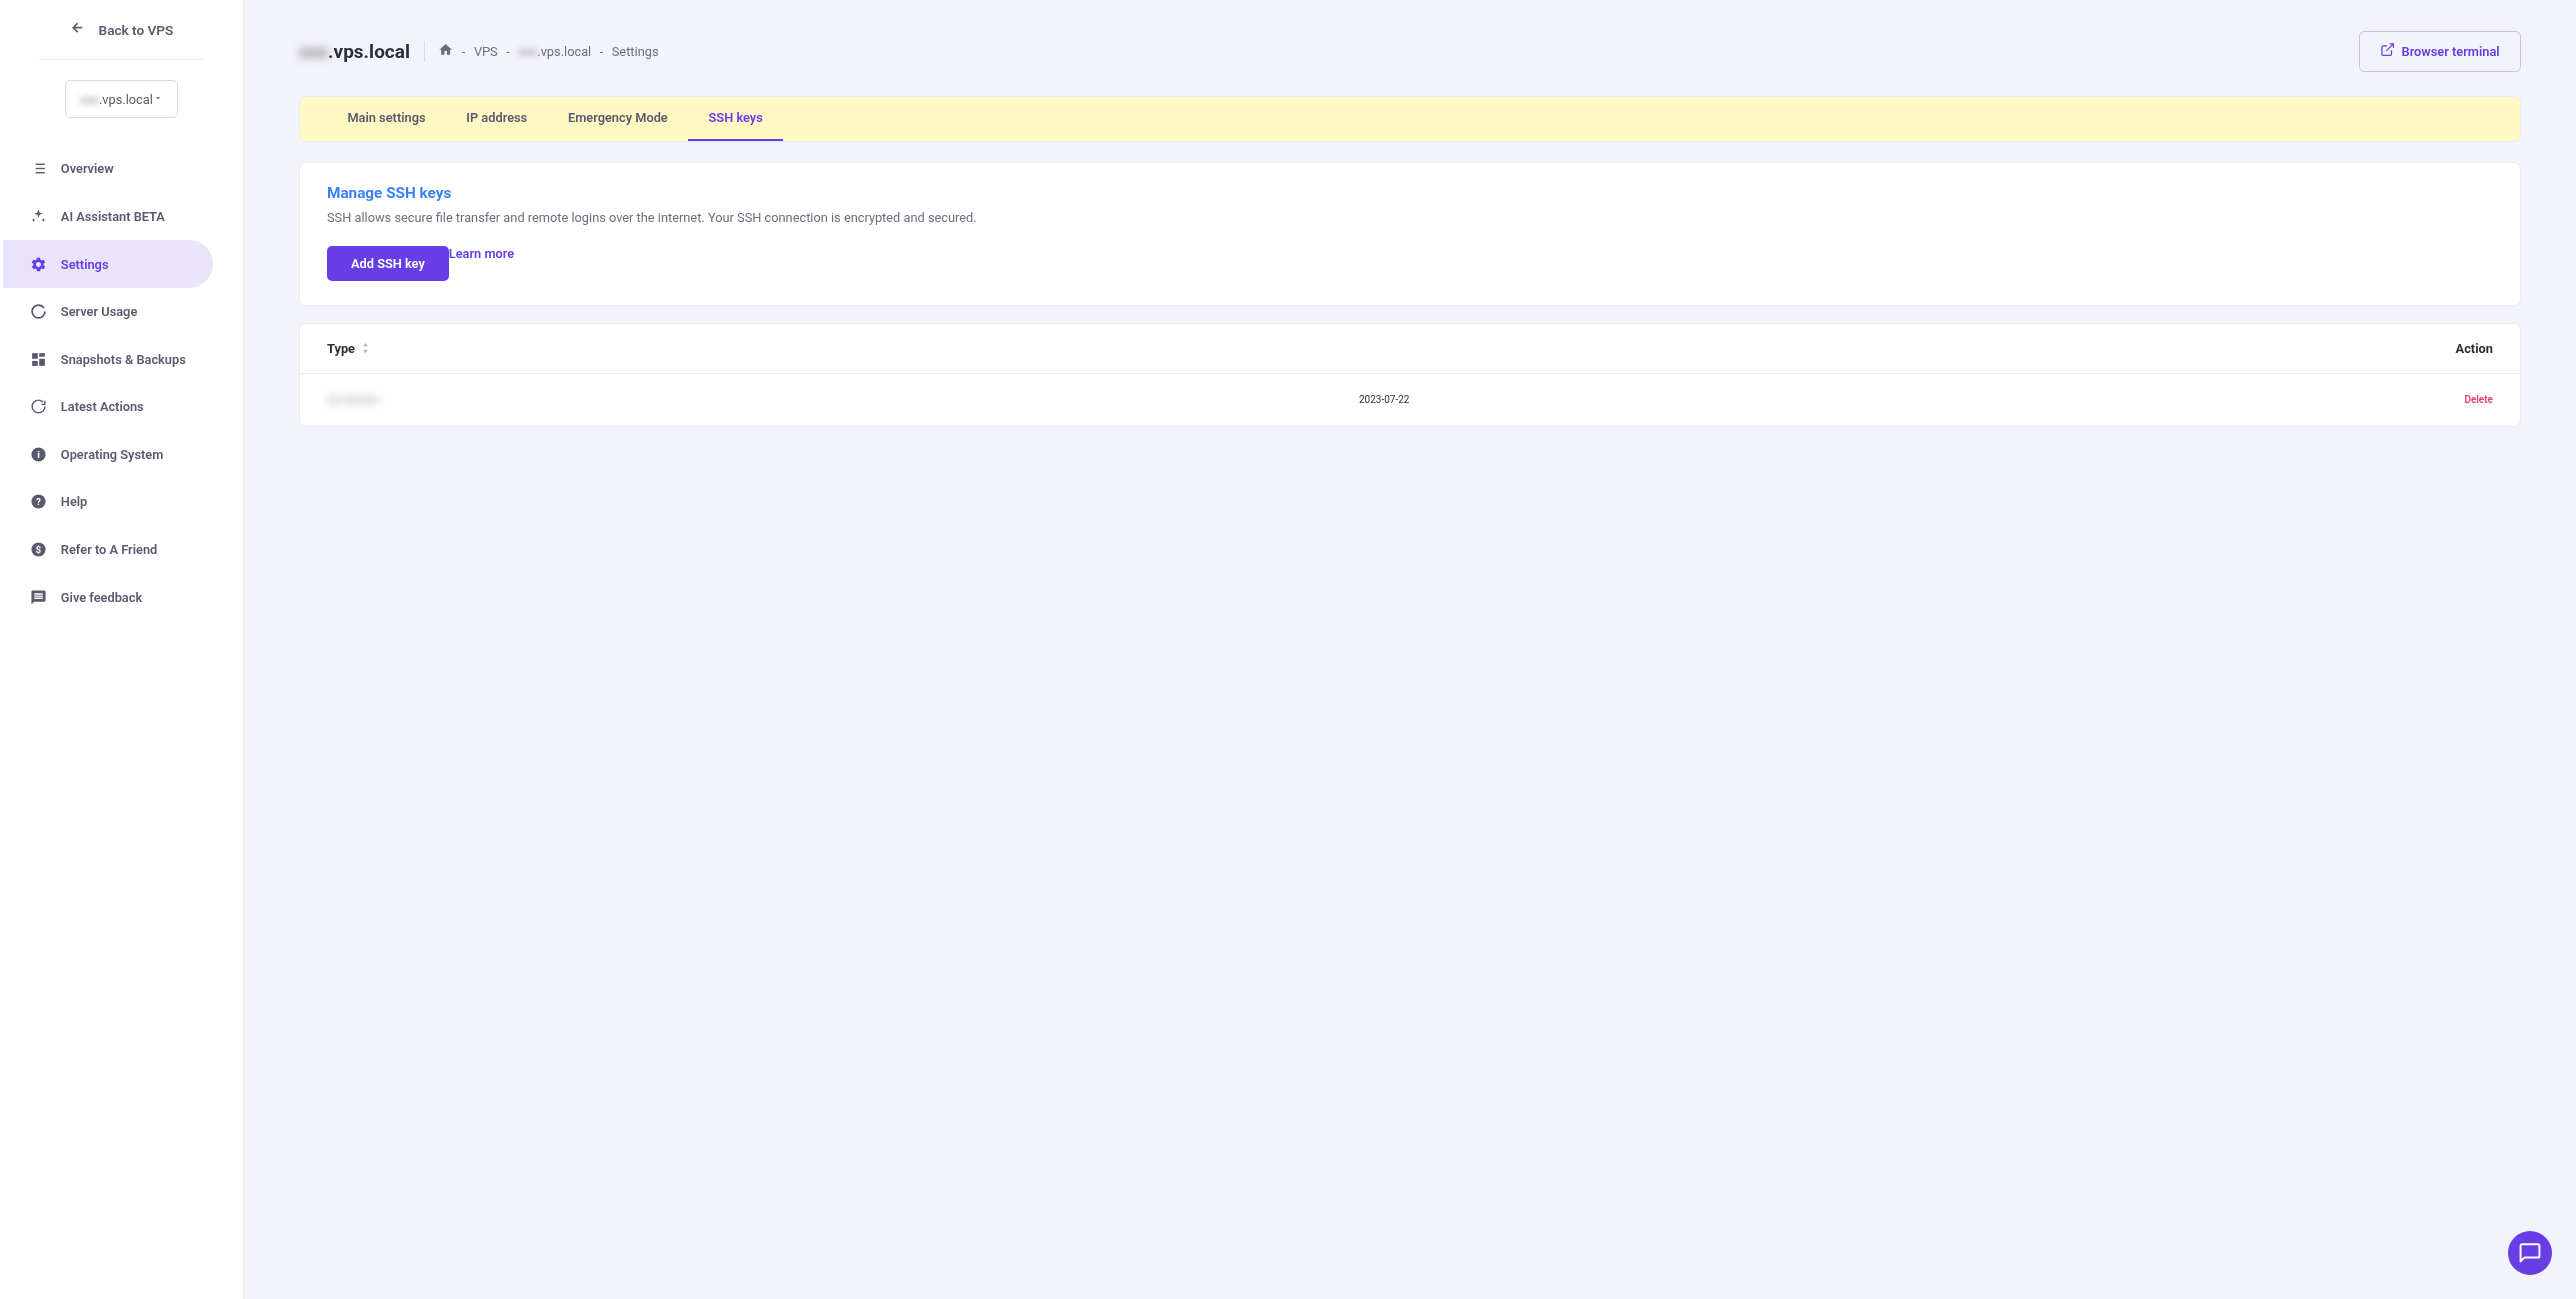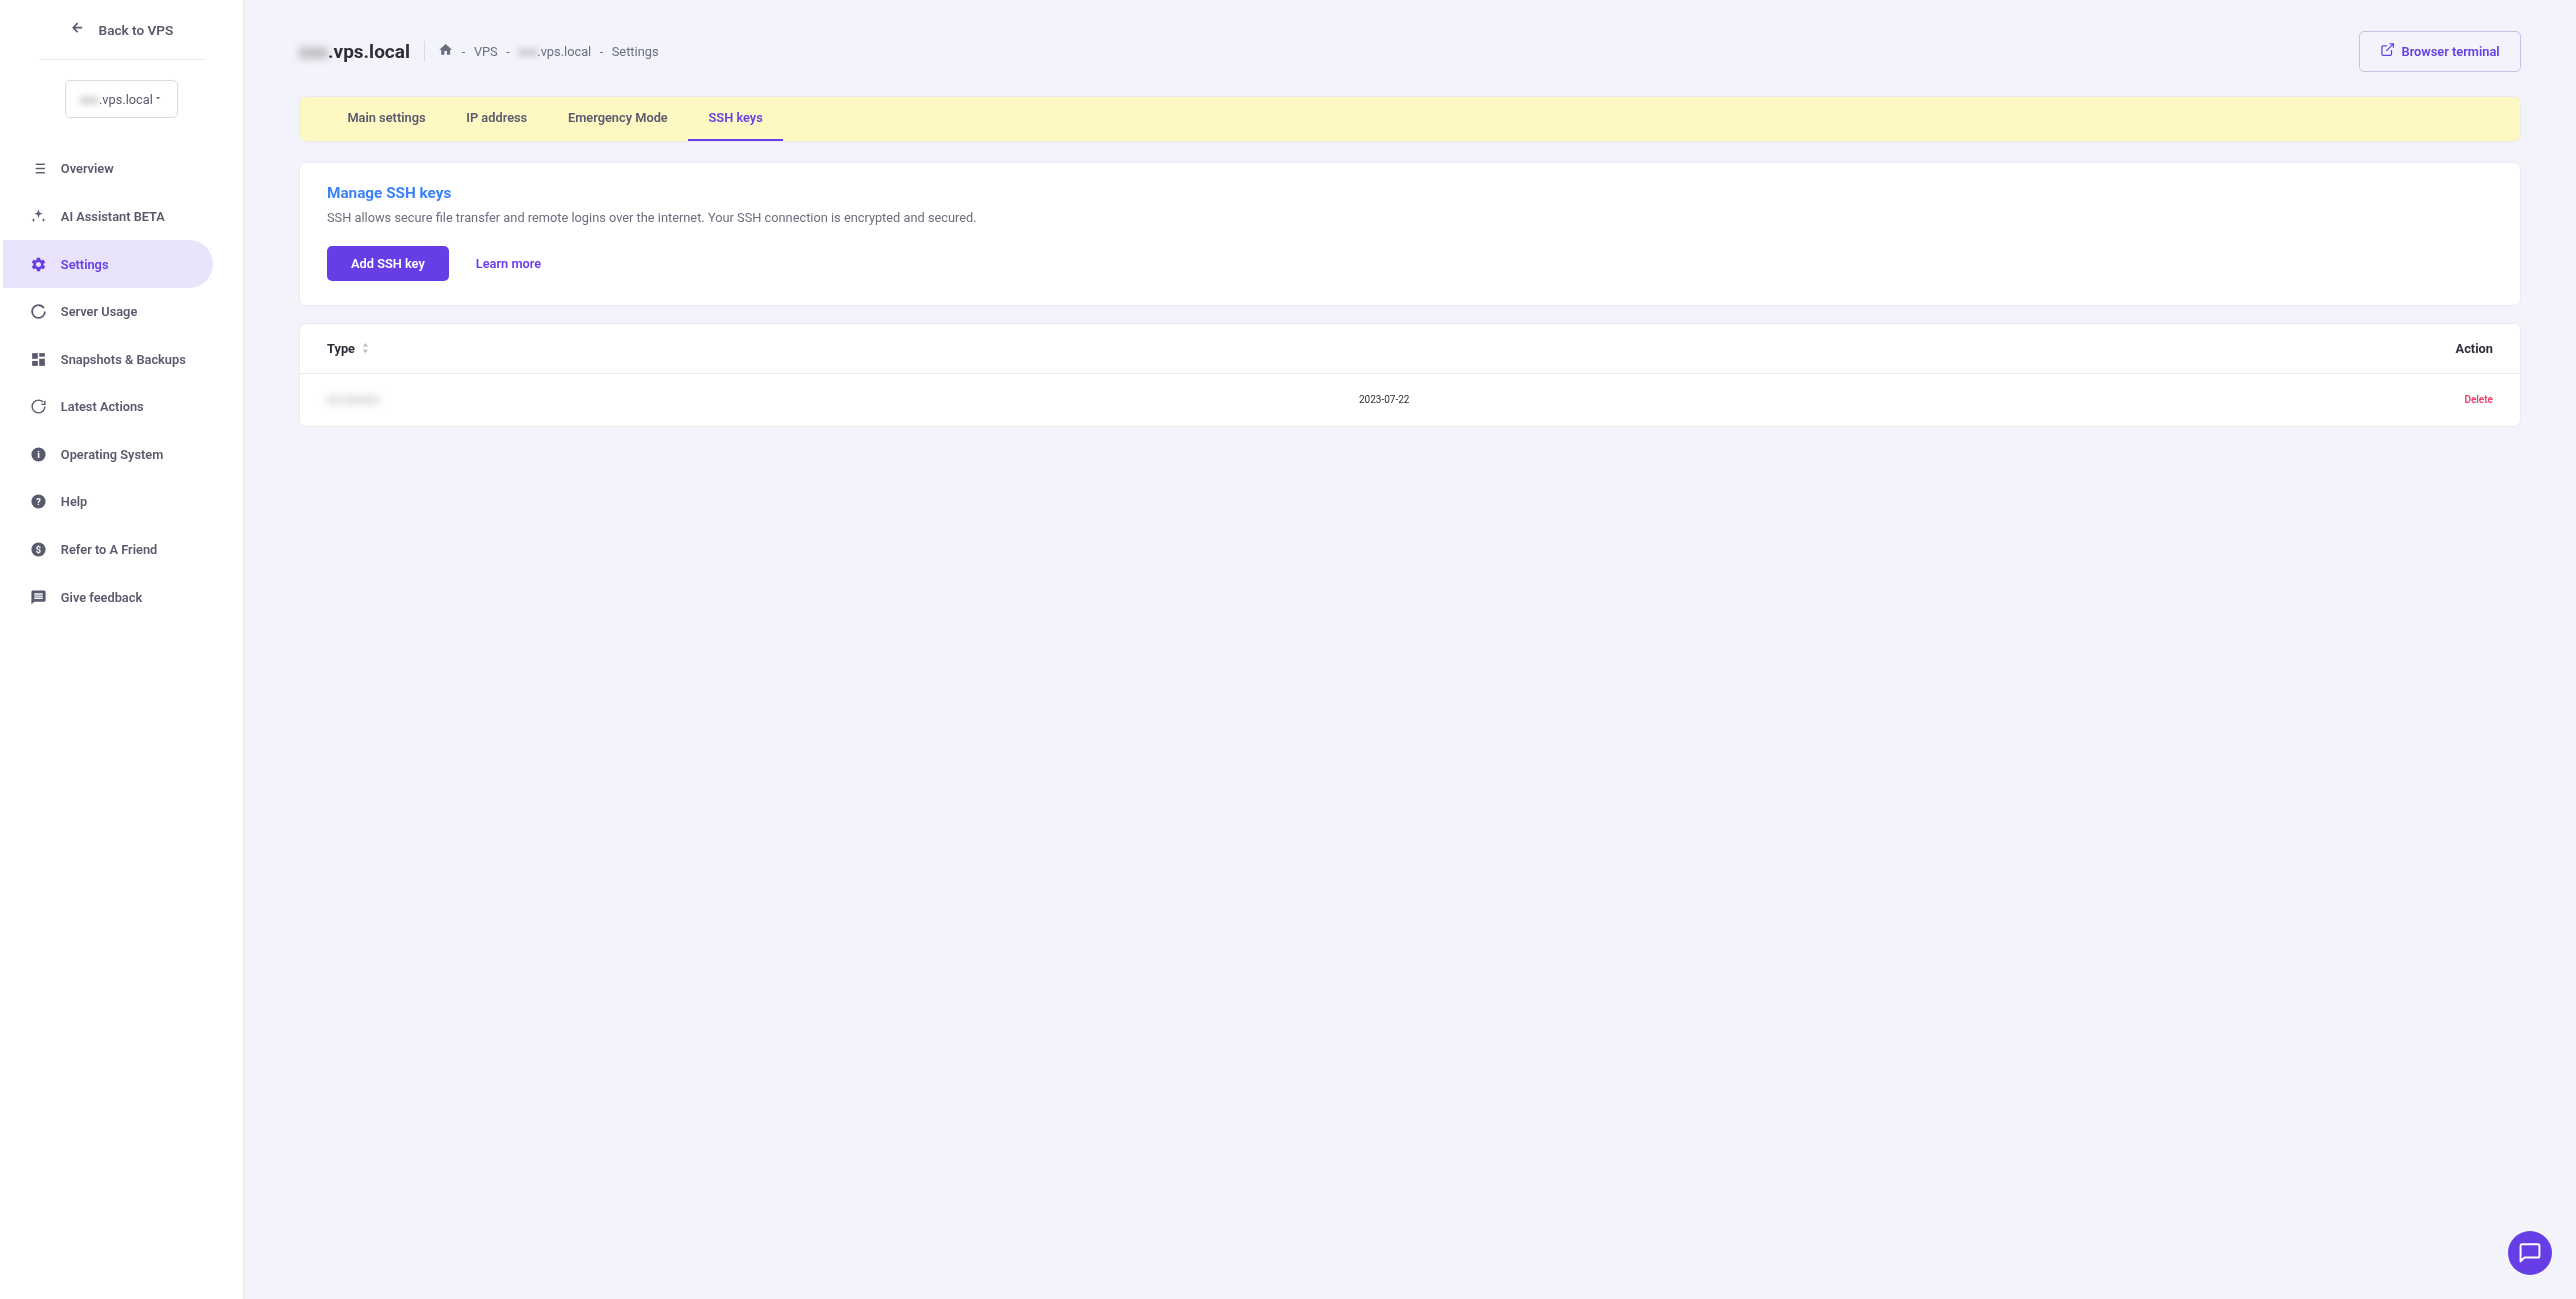--- a/index.html
+++ b/index.html
@@ -164,22 +164,20 @@
       color: #3b82f6;
       margin-bottom: 8.5px;
     }
     .manage-desc {
       color: #6d6d82;
       font-size: 12.8px;
       margin-bottom: 20.4px;
     }
     .actions {
       display: flex;
-      align-items: center;
-      gap: 27px;
     }
     .add-btn {
       background: #673de6;
       color: #fff;
       padding: 10.2px 24px;
       border: none;
       border-radius: 5.1px;
       font-size: 12.8px;
       font-weight: 600;
       cursor: pointer;

